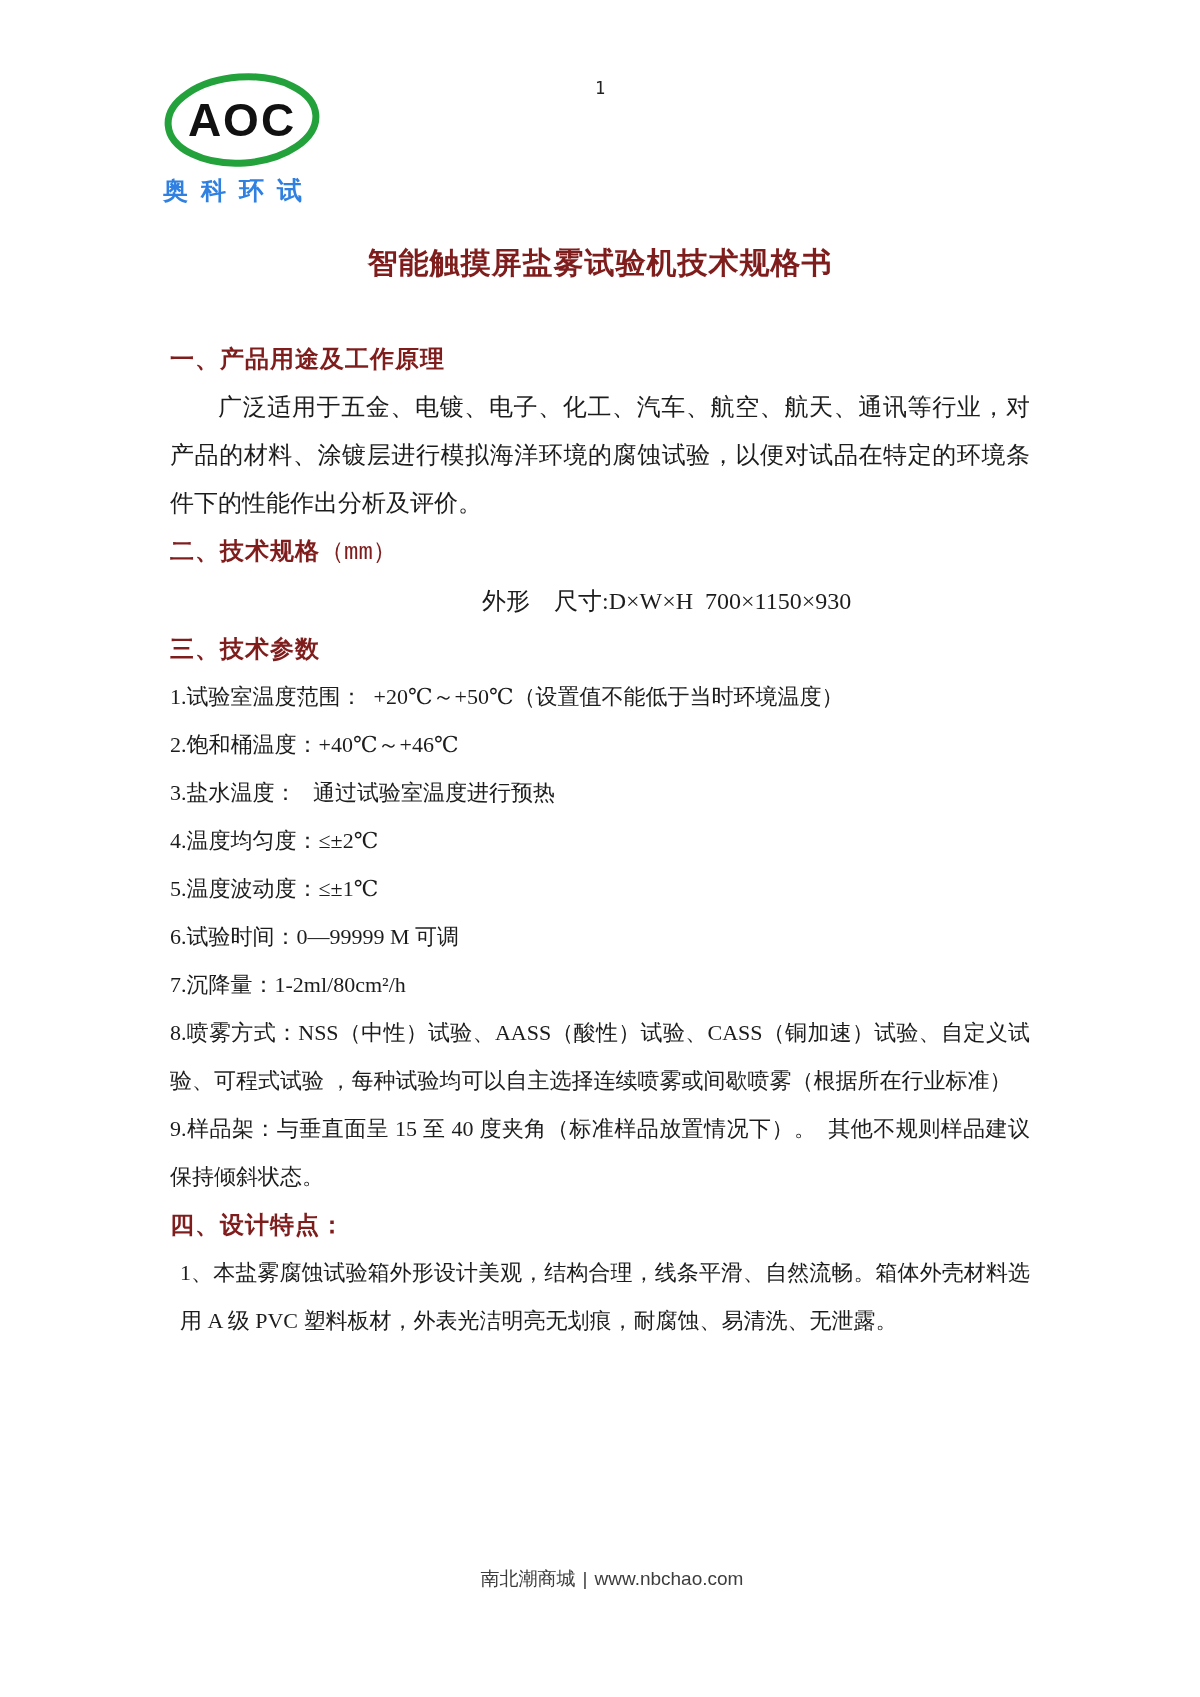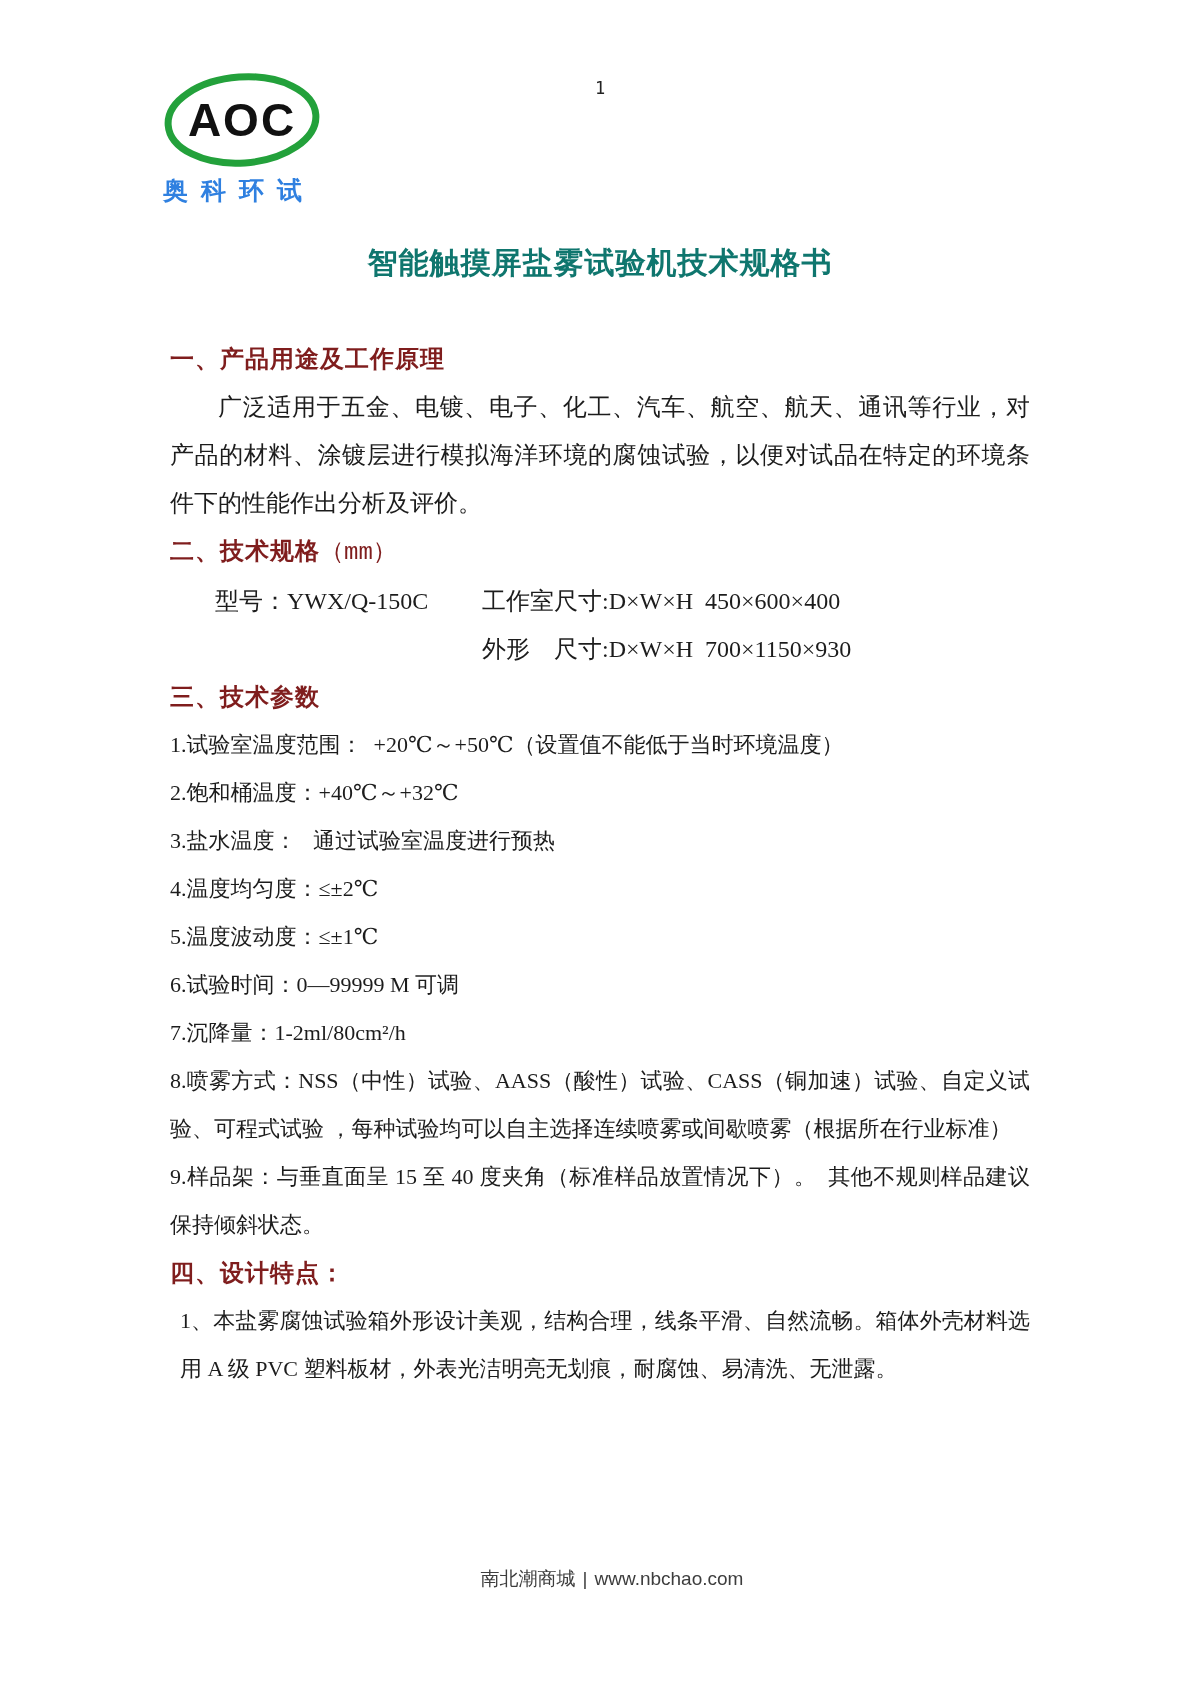--- a/index.html
+++ b/index.html
@@ -30,21 +30,21 @@
     white-space: nowrap;
   }
 
   
   .content {
     position: absolute; left: 170px; top: 243px; width: 860px;
   }
   .doc-title {
     font-family: "Liberation Sans", "DejaVu Sans", sans-serif;
     font-weight: bold; font-size: 30px; line-height: 40px;
-    text-align: center; color: #0f766e; margin-bottom: 52px;
+    text-align: center; color: #7f1d1d; margin-bottom: 52px;
     letter-spacing: 1px;
   }
   .sec-heading {
     font-family: "Liberation Sans", "DejaVu Sans", sans-serif;
     font-weight: bold; font-size: 24px; line-height: 48px; color: #7f1d1d;
     letter-spacing: 1px;
   }
   .sec-heading .suffix {
     font-family: Liberation Mono, monospace;
     font-weight: normal; letter-spacing: 0;
@@ -97,33 +97,29 @@
 
     <h2 class="sec-heading">
       <span>一、产品用途及工作原理</span>
     </h2>
     <p class="para">广泛适用于五金、电镀、电子、化工、汽车、航空、航天、通讯等行业，对产品的材料、涂镀层进行模拟海洋环境的腐蚀试验，以便对试品在特定的环境条件下的性能作出分析及评价。</p>
 
     <h2 class="sec-heading">
       <span>二、技术规格</span><span class="suffix">（mm）</span>
     </h2>
     <div class="spec-row">
-      <span class="spec-left">型号：YWX/Q-150C</span>
-      <span class="spec-right">工作室尺寸:D×W×H  450×600×400</span>
-    </div>
-    <div class="spec-row">
       <span class="spec-left"></span>
       <span class="spec-right">外形　尺寸:D×W×H  700×1150×930</span>
     </div>
 
     <h2 class="sec-heading">
       <span>三、技术参数</span>
     </h2>
     <p class="list-item">1.试验室温度范围：  +20℃～+50℃（设置值不能低于当时环境温度）</p>
-    <p class="list-item">2.饱和桶温度：+40℃～+32℃</p>
+    <p class="list-item">2.饱和桶温度：+40℃～+46℃</p>
     <p class="list-item">3.盐水温度：   通过试验室温度进行预热</p>
     <p class="list-item">4.温度均匀度：≤±2℃</p>
     <p class="list-item">5.温度波动度：≤±1℃</p>
     <p class="list-item">6.试验时间：0—99999 M 可调</p>
     <p class="list-item">7.沉降量：1-2ml/80cm²/h</p>
     <p class="list-item">8.喷雾方式：NSS（中性）试验、AASS（酸性）试验、CASS（铜加速）试验、自定义试验、可程式试验 ，每种试验均可以自主选择连续喷雾或间歇喷雾（根据所在行业标准）</p>
     <p class="list-item">9.样品架：与垂直面呈 15 至 40 度夹角（标准样品放置情况下）。  其他不规则样品建议保持倾斜状态。</p>
 
     <h2 class="sec-heading">
       <span>四、设计特点：</span>

